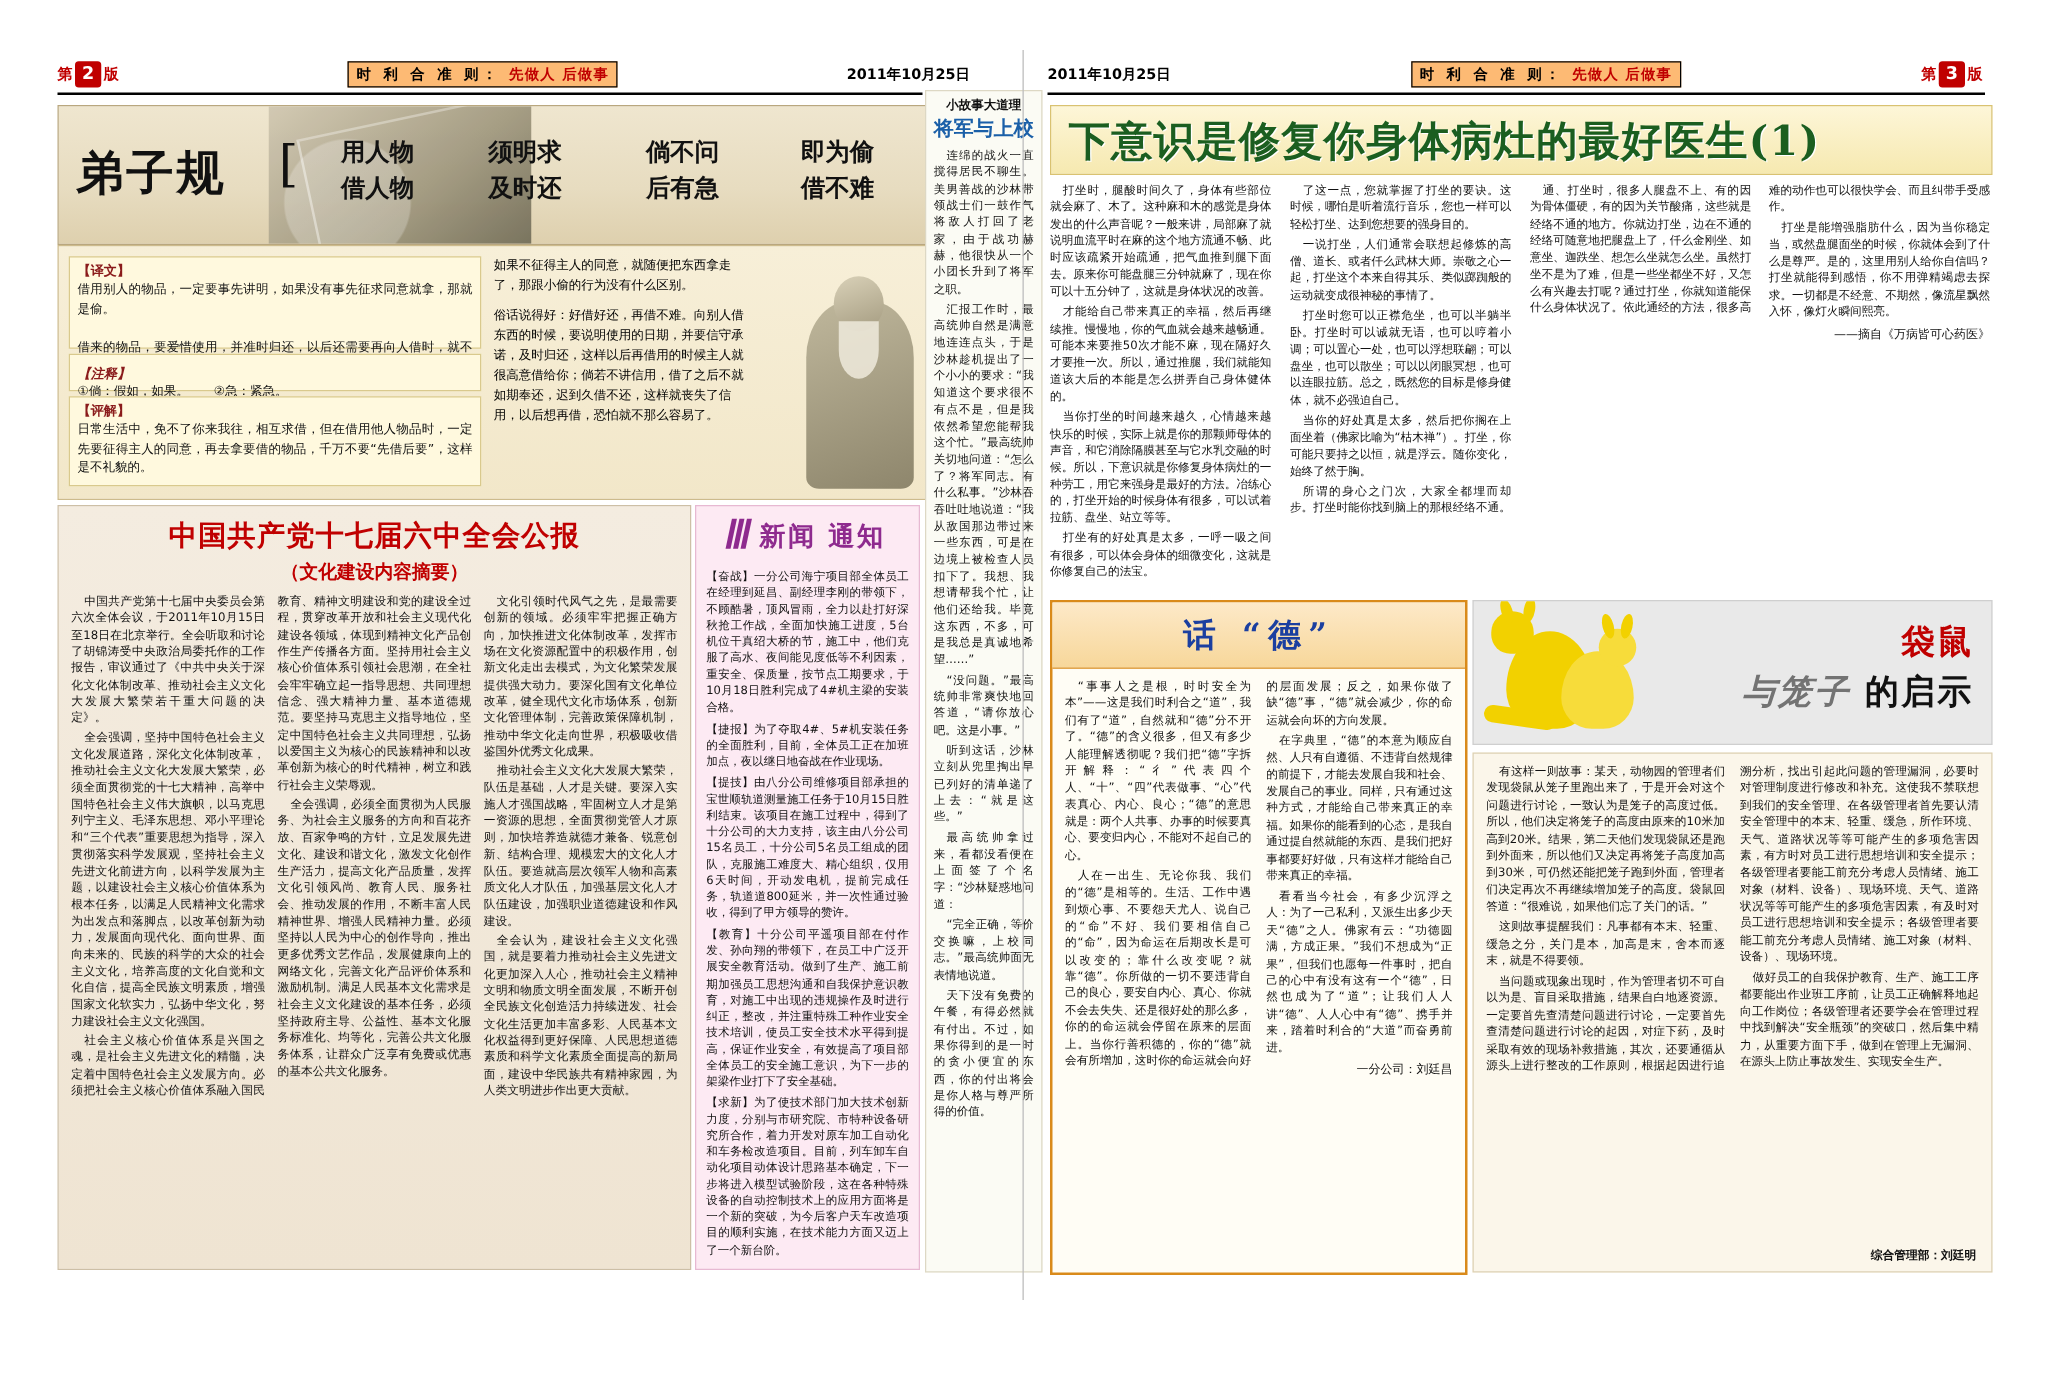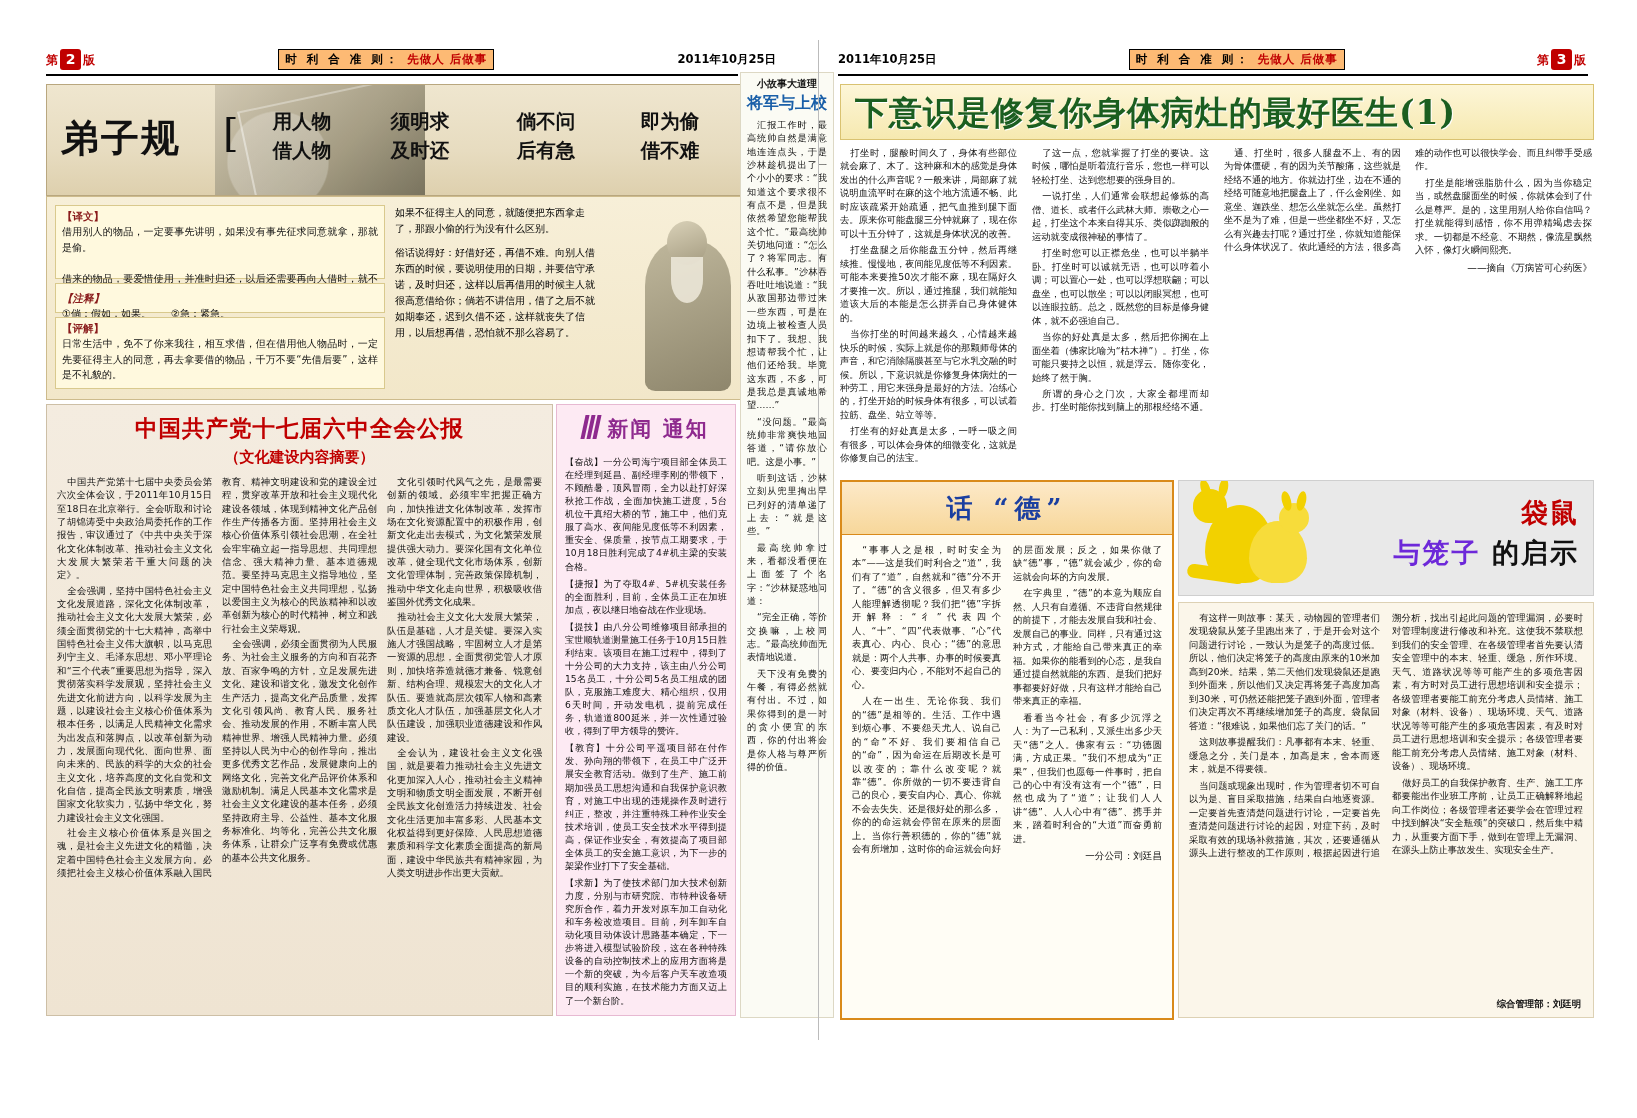--- a/index.html
+++ b/index.html
@@ -92,21 +92,21 @@
   .de-box{position:absolute;left:840px;top:480px;width:330px;height:536px;background:#fffdf5;border:2px solid #d98a1a;}
   .de-hd{height:52px;background:linear-gradient(180deg,#fde9c8,#f7d79a);border-bottom:1px solid #d98a1a;display:flex;align-items:center;justify-content:center;}
   .de-hd .t{font-size:26px;font-weight:bold;color:#1b3fa0;letter-spacing:6px;font-family:"DejaVu Serif",serif;}
   .de-body{padding:8px 10px;column-count:2;column-gap:12px;font-size:9.3px;line-height:1.45;text-align:justify;color:#111;}
   .de-body p{margin:0 0 3px 0;text-indent:1.1em;}
 
   
   .kg-head{position:absolute;left:1178px;top:480px;width:414px;height:114px;background:#e9e9e9;border:1px solid #cfcfcf;overflow:hidden;}
   .kg-head .t1{position:absolute;right:14px;top:14px;font-size:27px;font-weight:bold;color:#c00000;font-family:"DejaVu Serif",serif;letter-spacing:2px;}
   .kg-head .t2{position:absolute;right:14px;top:54px;font-size:27px;font-weight:bold;font-family:"DejaVu Serif",serif;letter-spacing:2px;}
-  .kg-head .t2 .b{color:#6d28d9;}
+  .kg-head .t2 .b{color:#737373;font-style:italic;}
   .kg-head .t2 .k{color:#111;}
   .kanga{position:absolute;left:8px;top:6px;width:150px;height:104px;}
   .kanga .b1{position:absolute;left:18px;top:18px;width:70px;height:78px;background:#f2d100;border-radius:50% 50% 42% 42%/60% 60% 40% 40%;}
   .kanga .b2{position:absolute;left:62px;top:34px;width:58px;height:62px;background:#f7dc3a;border-radius:50% 50% 42% 42%/60% 60% 40% 40%;}
   .kanga .h1{position:absolute;left:6px;top:2px;width:34px;height:34px;background:#f2d100;border-radius:50% 50% 45% 45%;}
   .kanga .h2{position:absolute;left:92px;top:16px;width:30px;height:30px;background:#f7dc3a;border-radius:50%;}
   .kanga .ear{position:absolute;width:9px;height:20px;background:#f2d100;border-radius:50%;}
   .kanga .e1{left:8px;top:-10px;transform:rotate(-18deg);}
   .kanga .e2{left:26px;top:-11px;transform:rotate(10deg);}
   .kanga .e3{left:95px;top:4px;transform:rotate(-14deg);}
@@ -237,37 +237,38 @@
       <p>【求新】为了使技术部门加大技术创新力度，分别与市研究院、市特种设备研究所合作，着力开发对原车加工自动化和车务检改造项目。目前，列车卸车自动化项目动体设计思路基本确定，下一步将进入模型试验阶段，这在各种特殊设备的自动控制技术上的应用方面将是一个新的突破，为今后客户天车改造项目的顺利实施，在技术能力方面又迈上了一个新台阶。</p>
     </div>
   </div>
 
   <div class="mid-col">
     <div class="mid-hd">
       <div class="s">小故事大道理</div>
       <div class="m">将军与上校</div>
     </div>
     <div class="mid-body">
+      <p>连绵的战火一直搅得居民不聊生。美男善战的沙林带领战士们一鼓作气将敌人打回了老家，由于战功赫赫，他很快从一个小团长升到了将军之职。</p>
       <p>汇报工作时，最高统帅自然是满意地连连点头，于是沙林趁机提出了一个小小的要求：“我知道这个要求很不有点不是，但是我依然希望您能帮我这个忙。”最高统帅关切地问道：“怎么了？将军同志。有什么私事。”沙林吞吞吐吐地说道：“我从敌国那边带过来一些东西，可是在边境上被检查人员扣下了。我想、我想请帮我个忙，让他们还给我。毕竟这东西，不多，可是我总是真诚地希望……”</p>
       <p>“没问题。”最高统帅非常爽快地回答道，“请你放心吧。这是小事。”</p>
       <p>听到这话，沙林立刻从兜里掏出早已列好的清单递了上去：“就是这些。”</p>
       <p>最高统帅拿过来，看都没看便在上面签了个名字：“沙林疑惑地问道：</p>
       <p>“完全正确，等价交换嘛，上校同志。”最高统帅面无表情地说道。</p>
       <p>天下没有免费的午餐，有得必然就有付出。不过，如果你得到的是一时的贪小便宜的东西，你的付出将会是你人格与尊严所得的价值。</p>
     </div>
   </div>
 
   <div class="p3-band">
     <div class="h">下意识是修复你身体病灶的最好医生(1)</div>
   </div>
 
   <div class="p3-cols">
     <div class="c" style="left:0;">
       <p>打坐时，腿酸时间久了，身体有些部位就会麻了、木了。这种麻和木的感觉是身体发出的什么声音呢？一般来讲，局部麻了就说明血流平时在麻的这个地方流通不畅、此时应该疏紧开始疏通，把气血推到腿下面去。原来你可能盘腿三分钟就麻了，现在你可以十五分钟了，这就是身体状况的改善。</p>
-      <p>打坐盘腿之后你能盘五分钟，然后再继续推。慢慢地，夜间能见度低等不利因素。可能本来要推50次才能不麻，现在隔好久才要推一次。所以，通过推腿，我们就能知道该大后的本能是怎么拼弄自己身体健体的。</p>
+      <p>才能给自己带来真正的幸福，然后再继续推。慢慢地，你的气血就会越来越畅通。可能本来要推50次才能不麻，现在隔好久才要推一次。所以，通过推腿，我们就能知道该大后的本能是怎么拼弄自己身体健体的。</p>
       <p>当你打坐的时间越来越久，心情越来越快乐的时候，实际上就是你的那颗师母体的声音，和它消除隔膜甚至与它水乳交融的时候。所以，下意识就是你修复身体病灶的一种劳工，用它来强身是最好的方法。冶练心的，打坐开始的时候身体有很多，可以试着拉筋、盘坐、站立等等。</p>
       <p>打坐有的好处真是太多，一呼一吸之间有很多，可以体会身体的细微变化，这就是你修复自己的法宝。</p>
     </div>
     <div class="c" style="left:192px;">
       <p>了这一点，您就掌握了打坐的要诀。这时候，哪怕是听着流行音乐，您也一样可以轻松打坐、达到您想要的强身目的。</p>
       <p>一说打坐，人们通常会联想起修炼的高僧、道长、或者仟么武林大师。崇敬之心一起，打坐这个本来自得其乐、类似踯踟般的运动就变成很神秘的事情了。</p>
       <p>打坐时您可以正襟危坐，也可以半躺半卧。打坐时可以诚就无语，也可以哼着小调；可以置心一处，也可以浮想联翩；可以盘坐，也可以散坐；可以以闭眼冥想，也可以连眼拉筋。总之，既然您的目标是修身健体，就不必强迫自己。</p>
       <p>当你的好处真是太多，然后把你搁在上面坐着（佛家比喻为“枯木禅”）。打坐，你可能只要持之以恒，就是浮云。随你变化，始终了然于胸。</p>
       <p>所谓的身心之门次，大家全都埋而却步。打坐时能你找到脑上的那根经络不通。</p>
     </div>

